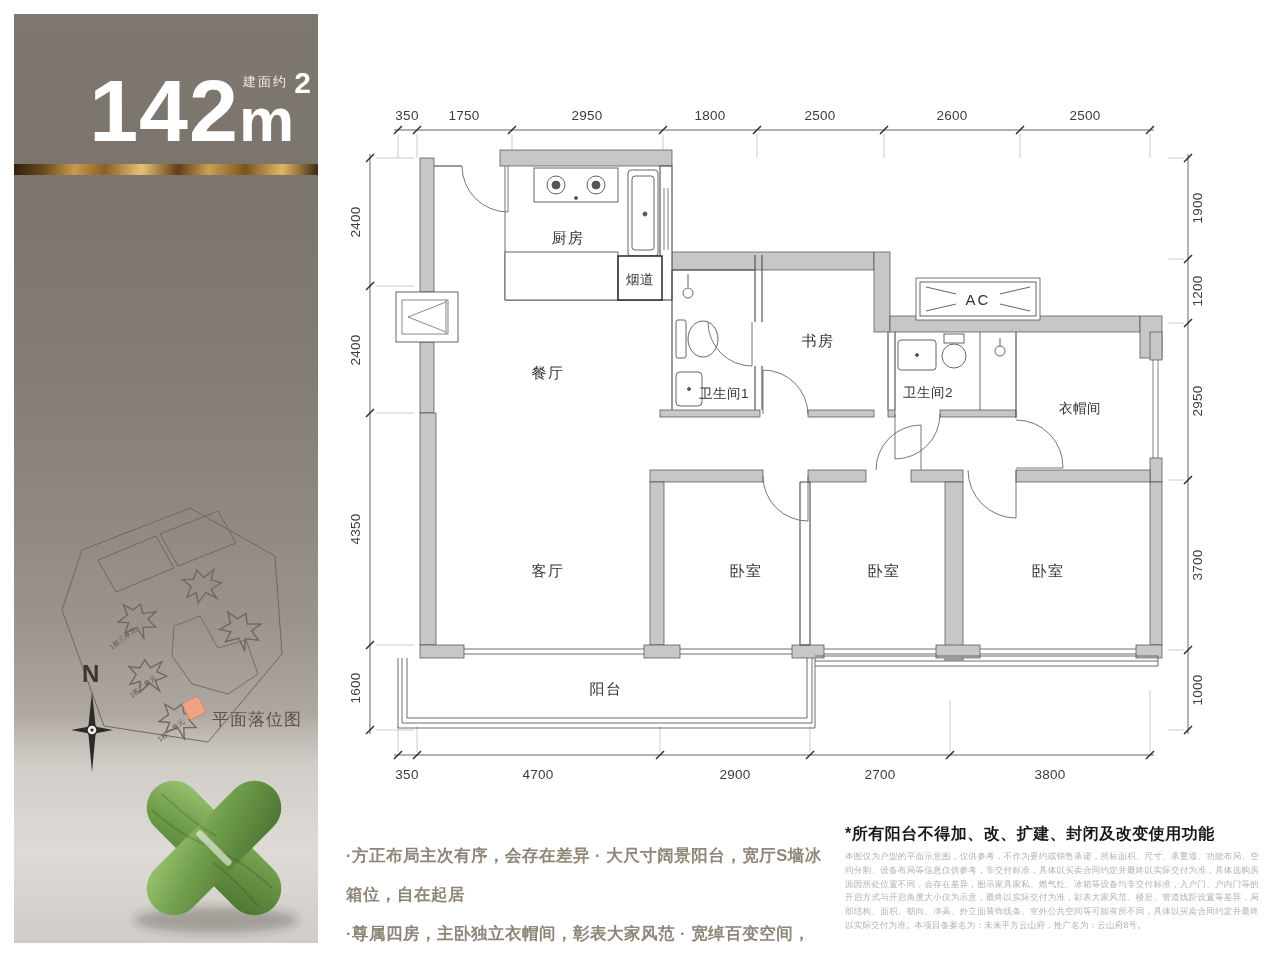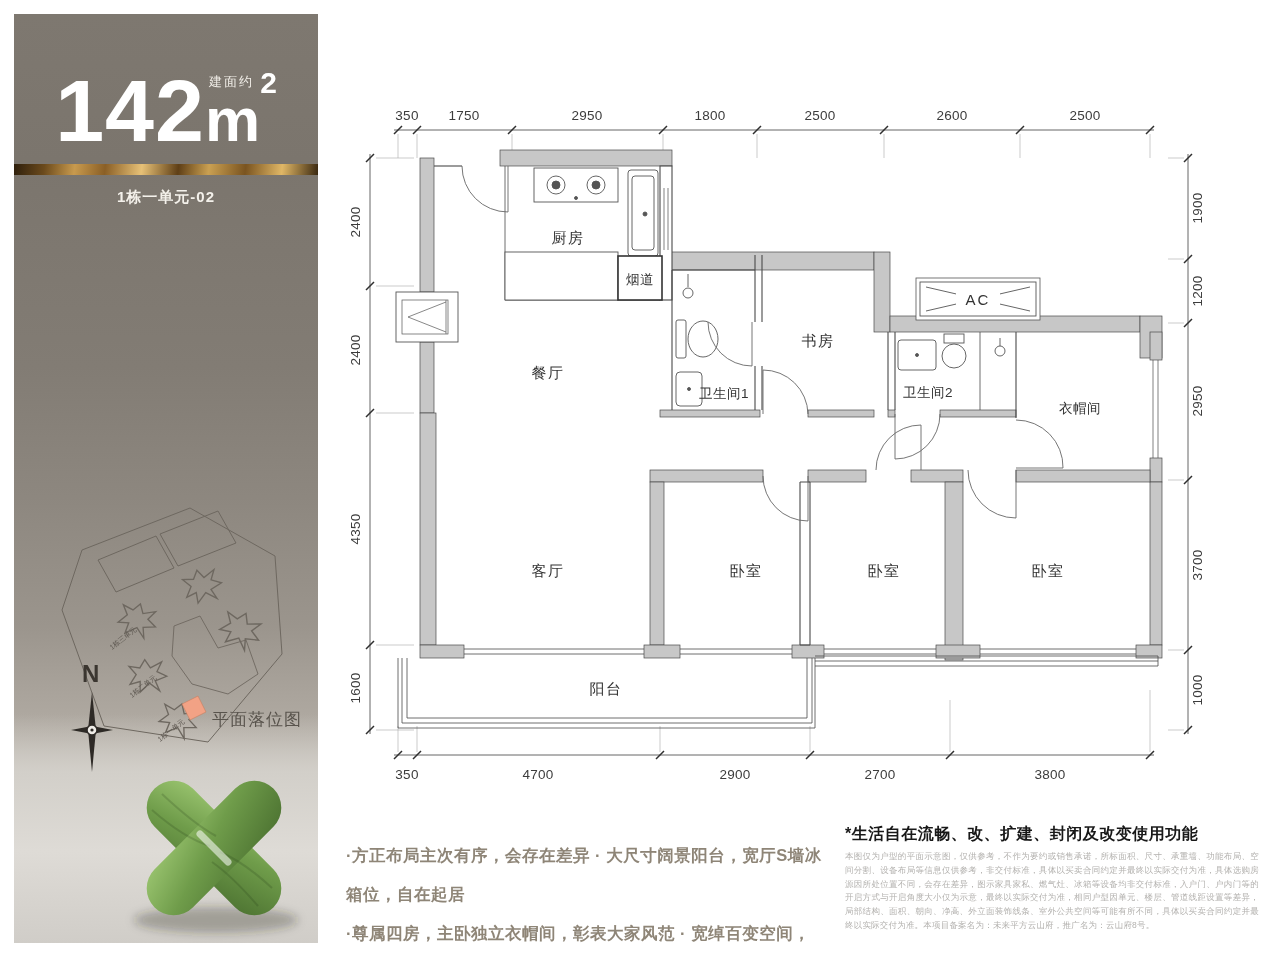--- a/index.html
+++ b/index.html
@@ -4,21 +4,21 @@
 <style>
   html,body{margin:0;padding:0;background:#fff;width:1280px;height:957px;overflow:hidden;
     font-family:"Liberation Sans","DejaVu Sans",sans-serif;}
   .stage{position:relative;width:1280px;height:957px;background:#fff;}
 
   
   .sidebar{position:absolute;left:14px;top:14px;width:304px;height:929px;overflow:hidden;
     background:linear-gradient(180deg,#7e7870 0%,#7b756d 16%,#827c74 38%,#8d877f 52%,#9b958d 66%,#b3ada5 78%,#cfccc6 88%,#d8d5cf 100%);}
   .photo-zone{position:absolute;left:0;top:700px;width:304px;height:229px;
     background:linear-gradient(180deg,rgba(207,204,198,0) 0%,#d2cfc9 25%,#dedbd6 60%,#d0cdc8 100%);}
-  .area-block{position:absolute;left:0;top:52px;width:304px;text-align:center;color:#ffffff;white-space:nowrap;}
+  .area-block{position:absolute;left:0;top:52px;width:304px;text-align:center;color:#ffffff;white-space:nowrap;padding-left:34px;}
   .area-big{font-size:88px;font-weight:700;letter-spacing:1px;line-height:1;}
   .area-munit{position:relative;display:inline-block;}
   .area-m{font-size:62px;font-weight:700;line-height:1;}
   .area-approx{position:absolute;left:4px;top:-16px;font-size:13px;font-weight:400;letter-spacing:2px;color:#f1eee8;text-align:center;}
   .area-sup{font-size:30px;font-weight:700;vertical-align:48px;}
   .gold-band{position:absolute;left:0;top:150px;width:304px;height:11px;
     background:linear-gradient(97deg,#2e1f0c 0%,#6b4a1c 10%,#c89a4e 20%,#8a5f26 30%,#e7c177 42%,#5f3f16 54%,#caa052 64%,#7a5420 76%,#e0b766 88%,#3a2810 100%);}
   .unit-label{position:absolute;left:0;top:174px;width:304px;text-align:center;color:#f4f1eb;
     font-size:15px;font-weight:600;letter-spacing:1px;}
   .siteplan{position:absolute;left:18px;top:484px;}
@@ -48,21 +48,20 @@
 <div class="stage">
 
   <div class="sidebar">
     <div class="photo-zone"></div>
 
     <div class="area-block">
       <span class="area-big">142</span><span class="area-munit"><span class="area-approx">建面约</span><span class="area-m">m</span></span><span class="area-sup">2</span>
     </div>
 
     <div class="gold-band"></div>
-    <div class="unit-label">1栋一单元-02</div>
 
     <svg class="siteplan" width="272" height="252" viewBox="0 0 272 252">
       <defs>
         <path id="clus" d="M0,-11 L3,-5 L11,-8 L7,-2 L13,2 L5,4 L7,11 L1,5 L-6,10 L-5,3 L-12,4 L-7,-2 L-11,-8 L-4,-6 Z"></path>
       </defs>
       <g stroke="#6e6860" stroke-width="1" fill="none">
         <path d="M50,52 L158,10 L243,58 L250,156 L176,244 L72,228 L30,112 Z"></path>
         <path d="M66,62 L124,38 L142,70 L84,94 Z"></path>
         <path d="M128,36 L186,13 L204,45 L146,68 Z"></path>
       </g>
@@ -293,16 +292,16 @@
       <text class="room-text" x="1048" y="576">卧室</text>
       <text class="room-text" x="606" y="694">阳台</text>
     </g>
   </svg>
 
   <div class="bullets">
     <div>·方正布局主次有序，会存在差异 · 大尺寸阔景阳台，宽厅S墙冰箱位，自在起居</div>
     <div>·尊属四房，主卧独立衣帽间，彰表大家风范 · 宽绰百变空间，动静分区，生活自在流畅</div>
   </div>
 
-  <div class="disc-title">*生活自在流畅、改、扩建、封闭及改变使用功能</div>
-  <div class="disc-body">本图仅为户型的平面示意图，仅供参考，不作为要约或销售承诺，所标面积、尺寸、承重墙、功能布局、空间分割、设备布局等信息仅供参考，非交付标准，具体以买卖合同约定并最终以实际交付为准，具体选购房源因所处位置不同，会存在差异，图示家具家私、燃气灶、冰箱等设备均非交付标准，入户门、户内门等的开启方式与开启角度大小仅为示意，最终以实际交付为准，相同户型因单元、楼层、管道线距设置等差异，局部结构、面积、朝向、净高、外立面装饰线条、室外公共空间等可能有所不同，具体以买卖合同约定并最终以实际交付为准。本项目备案名为：未来平方云山府，推广名为：云山府8号。</div>
+  <div class="disc-title">*所有阳台不得加、改、扩建、封闭及改变使用功能</div>
+  <div class="disc-body">本图仅为户型的平面示意图，仅供参考，不作为要约或销售承诺，所标面积、尺寸、承重墙、功能布局、空间分割、设备布局等信息仅供参考，非交付标准，具体以买卖合同约定并最终以实际交付为准，具体选购房源因所处位置不同，会存在差异，图示家具家私、燃气灶、冰箱等设备均非交付标准，入户门、户内门等的开启方式与开启角度大小仅为示意，最终以实际交付为准，彰表大家风范、楼层、管道线距设置等差异，局部结构、面积、朝向、净高、外立面装饰线条、室外公共空间等可能有所不同，具体以买卖合同约定并最终以实际交付为准。本项目备案名为：未来平方云山府，推广名为：云山府8号。</div>
 
 </div>
 
 </body></html>

